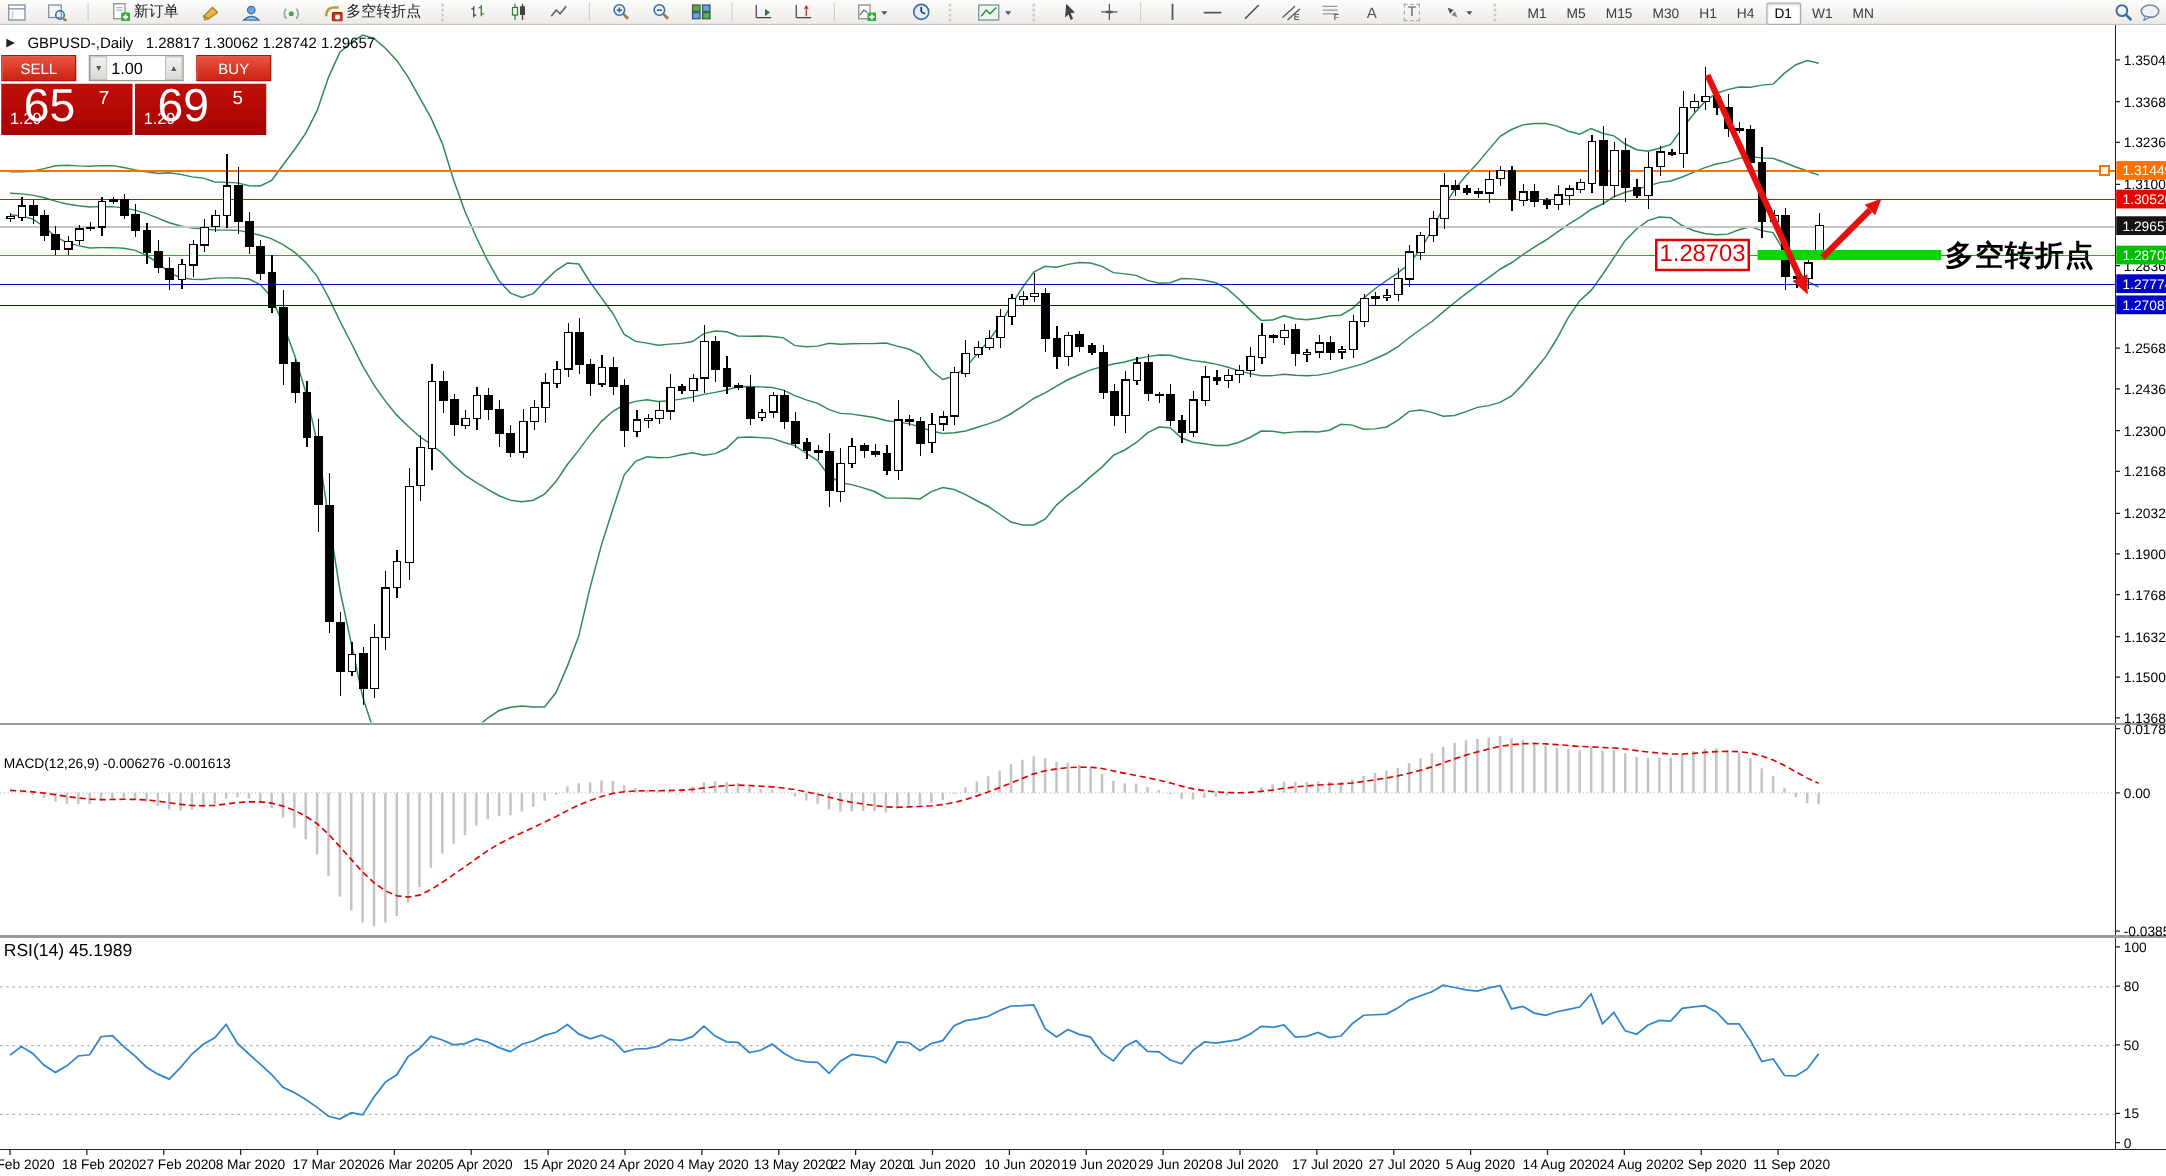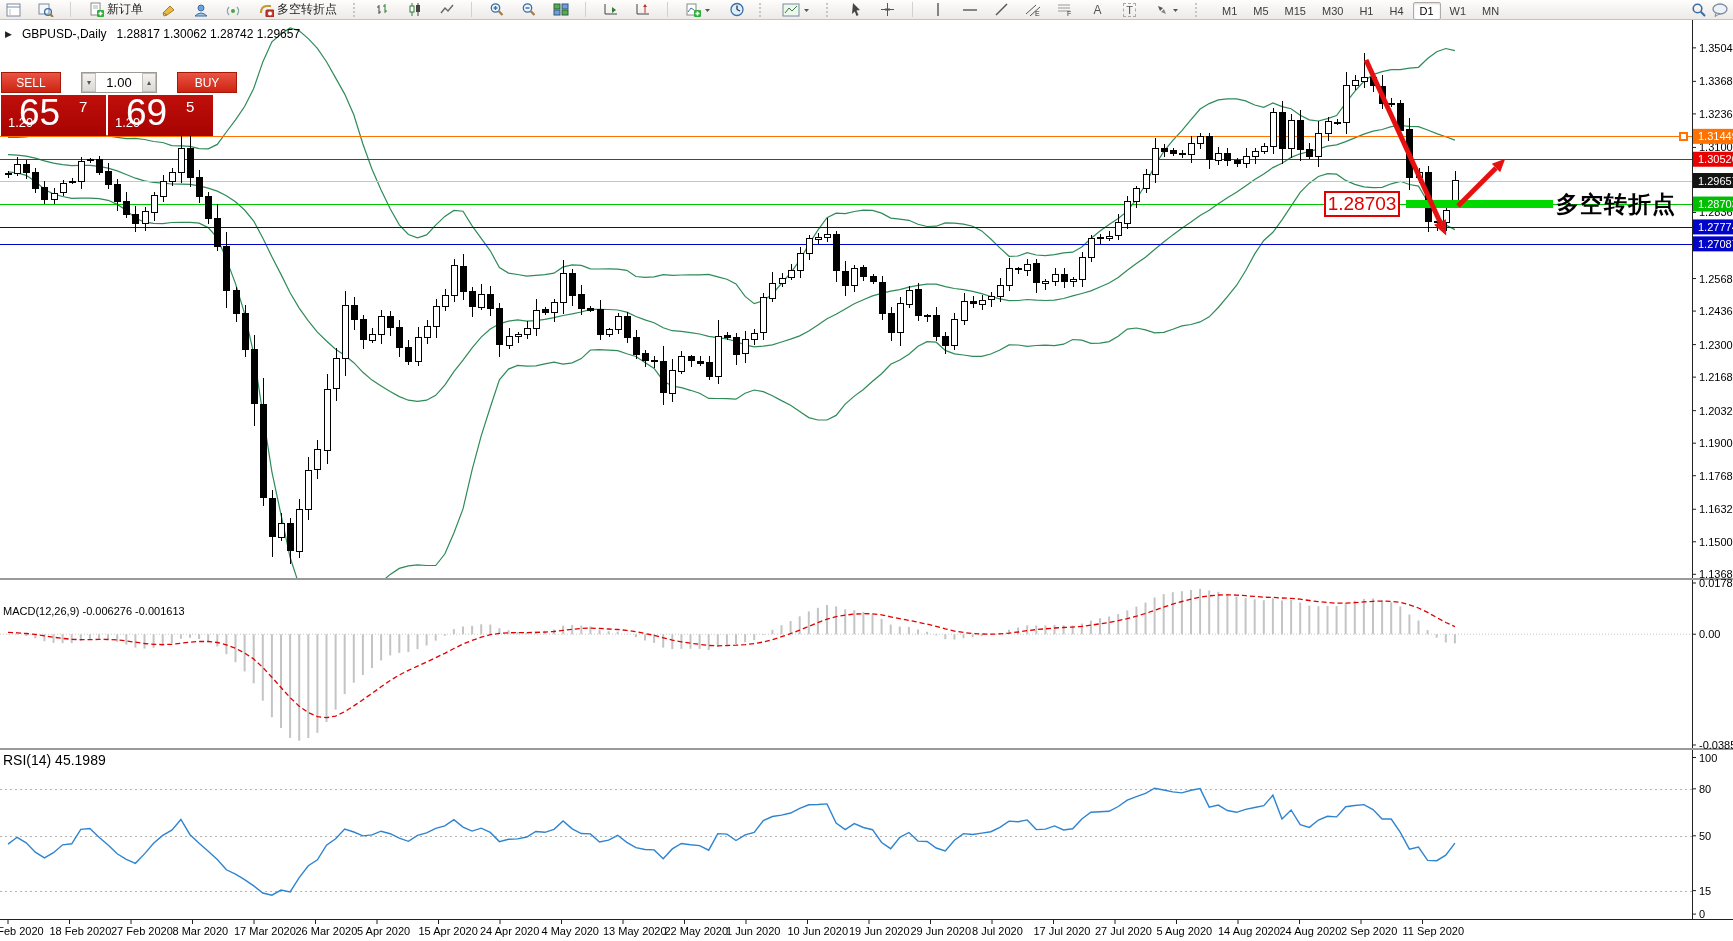--- a/index.html
+++ b/index.html
@@ -17,27 +17,27 @@
   .tgrip{width:3px;height:14px;border-left:2px dotted #c9c6c1;margin:0 3px 0 1px;flex:0 0 3px;}
   .tfbtn{font-size:11px;color:#3c3c3c;padding:2px 6px;margin:10px 1px;border:1px solid transparent;border-radius:2px;}
   .tfbtn.active{background:#fff;border-color:#aeaba6;box-shadow:inset 0 1px 2px #d8d5d1;color:#000;}
   #tb-right{margin-left:auto;display:flex;align-items:center;}
   
   #chart-svg{position:absolute;left:0;top:0;z-index:1;}
   #symbol-title{position:absolute;left:5px;top:27px;z-index:3;font-size:12px;color:#000;
     display:flex;gap:10px;align-items:center;}
   #oneclick-caret{font-size:9px;color:#222;}
   #trade-widget{position:absolute;left:1px;top:44px;width:215px;z-index:4;}
-  .tw-row1{display:flex;height:21px;gap:20px;margin-top:28px;}
+  .tw-row1{display:flex;height:21px;gap:10px;}
   .sellbtn,.buybtn{flex:0 0 60px;color:#fff;font-size:12px;display:flex;align-items:center;
     justify-content:center;background:linear-gradient(#ea5442,#cd2312);border:1px solid #a81708;box-sizing:border-box;}
   .vol-wrap{flex:1;display:flex;border:1px solid #9d9a96;background:#fff;box-sizing:border-box;}
   .vol-btn{width:14px;background:linear-gradient(#f4f2ef,#dcd9d5);color:#555;font-size:8px;
     display:flex;align-items:center;justify-content:center;border:1px solid #c2bfba;box-sizing:border-box;}
-  .vol-input{flex:1;border:0;outline:0;font-size:13px;text-align:center;padding:0 3px;width:40px;
+  .vol-input{flex:1;border:0;outline:0;font-size:13px;text-align:left;padding:0 3px;width:40px;
     font-family:"Liberation Sans",sans-serif;}
   .tw-tiles{display:flex;gap:2px;margin-top:2px;}
   .tile{width:105px;height:41px;background:linear-gradient(#c00f0b,#a60301);position:relative;color:#fff;}
   .tile .small{position:absolute;left:7px;bottom:6px;font-size:13px;}
   .tile .big{position:absolute;left:18px;top:-3px;font-size:37px;}
   .tile .sup{position:absolute;left:78px;top:3px;font-size:15px;}
   #macd-label{position:absolute;left:3px;top:582px;z-index:3;font-size:11px;color:#000;margin-top:23px;}
   #rsi-label{position:absolute;left:3px;top:752px;z-index:3;font-size:14px;color:#000;}
   #price-note{position:absolute;left:1324px;top:191px;width:72px;height:22px;z-index:4;
     border:2px solid #e00000;background:#fff;color:#e00000;font-size:19px;

